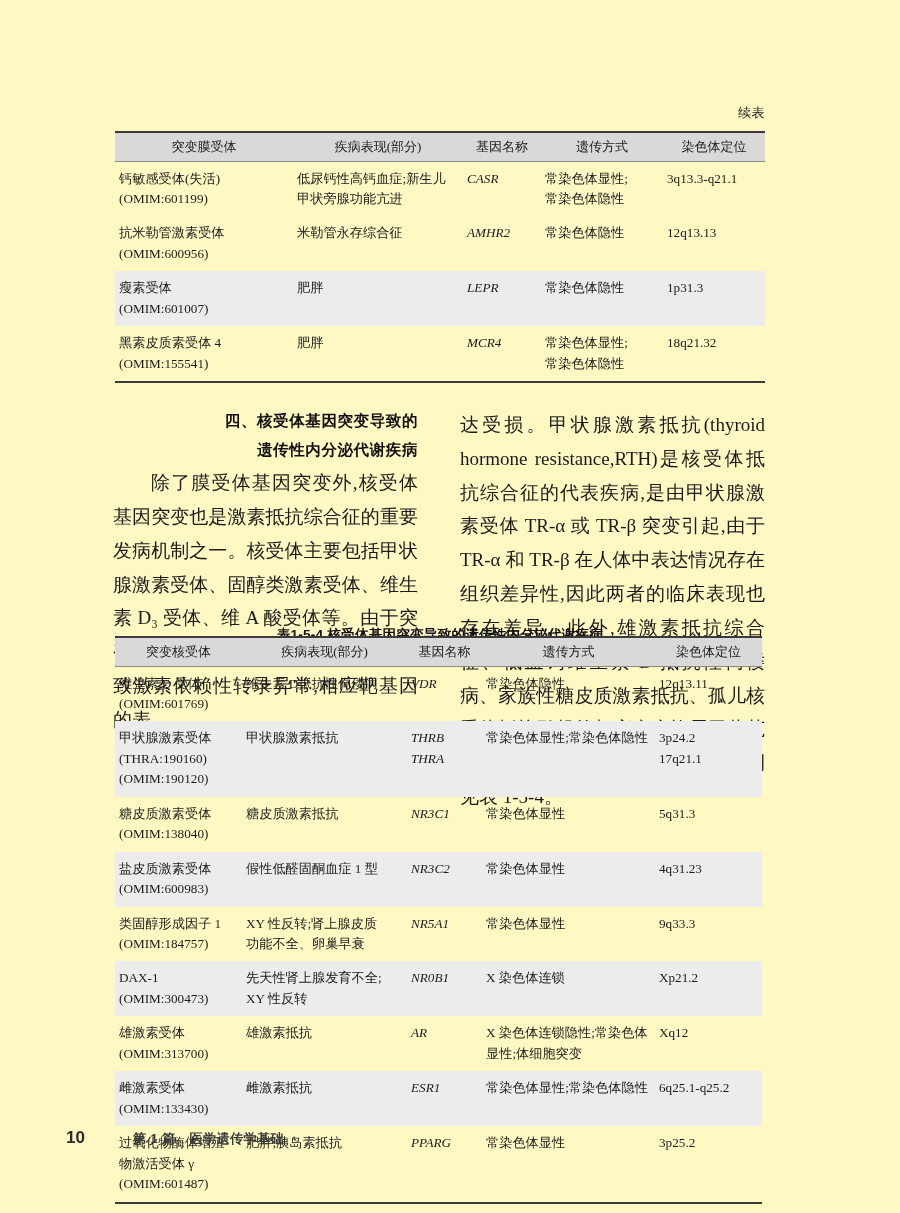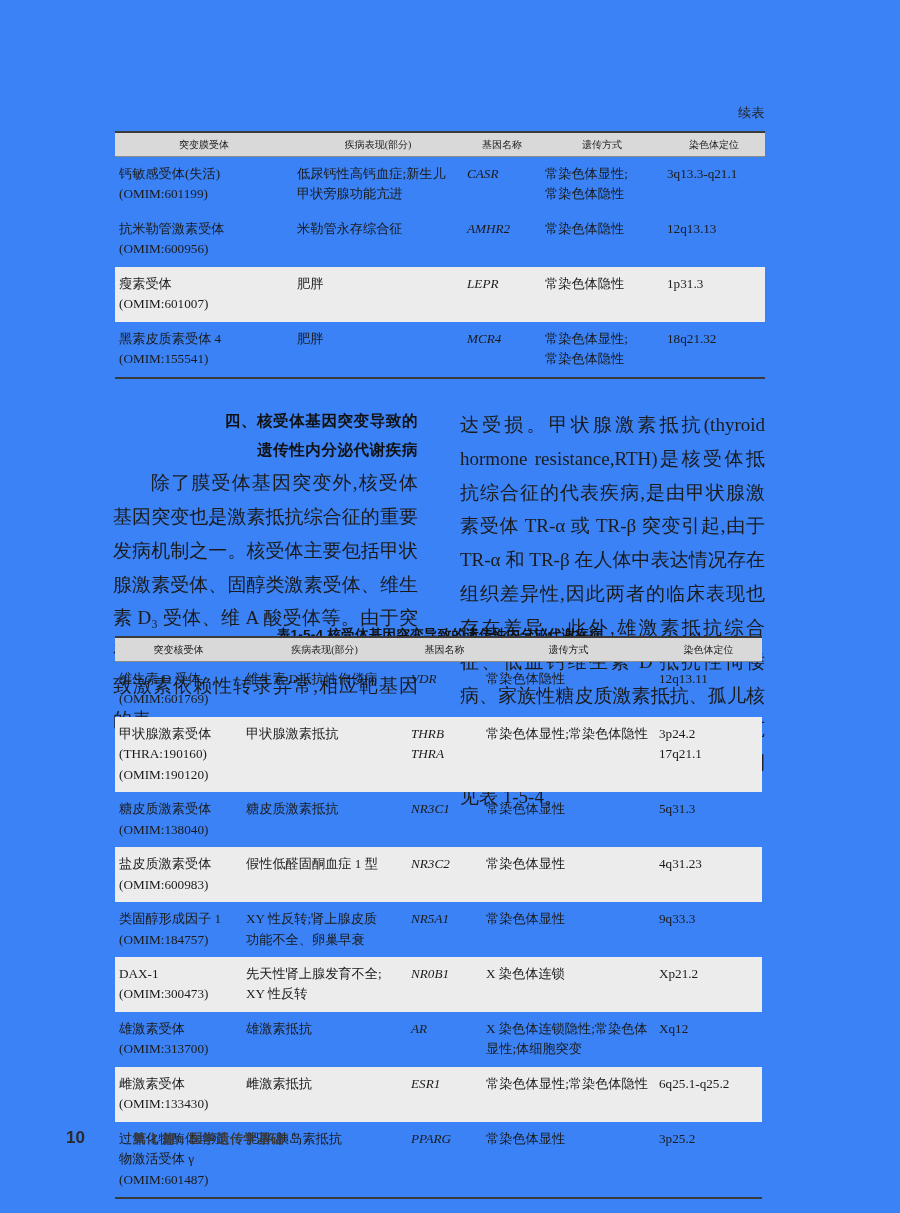--- a/index.html
+++ b/index.html
@@ -13,21 +13,21 @@
     position: relative;
     font-family: "Liberation Serif", "DejaVu Serif", serif;
     color: #1a1a1a;
     overflow: hidden;
   }
   .page {
     position: absolute;
     left: 0; top: 0;
     width: 900px;
     height: 1213px;
-    background: #3b82f6;
+    background: #fef9c3;
   }
 
   
   .cont-label {
     position: absolute;
     left: 115px;
     top: 104px;
     width: 650px;
     text-align: right;
     font-size: 13px;
@@ -47,21 +47,21 @@
   .doc-table td, .doc-table th {
     padding: 7px 5px 7px 4px;
     vertical-align: top;
     text-align: left;
     font-weight: normal;
   }
   .doc-table thead th {
     text-align: center;
     background: #d9d9d9;
     padding: 4px 4px;
-    font-size: 10px;
+    font-size: 13px;
     border-top: 2.2px solid #3b3b3b;
     border-bottom: 1px solid #8a8a8a;
     line-height: 1.5;
   }
   .doc-table tbody tr.alt td {
     background: #ececec;
   }
   .doc-table tbody tr.lastrow td {
     border-bottom: 2.2px solid #3b3b3b;
   }

